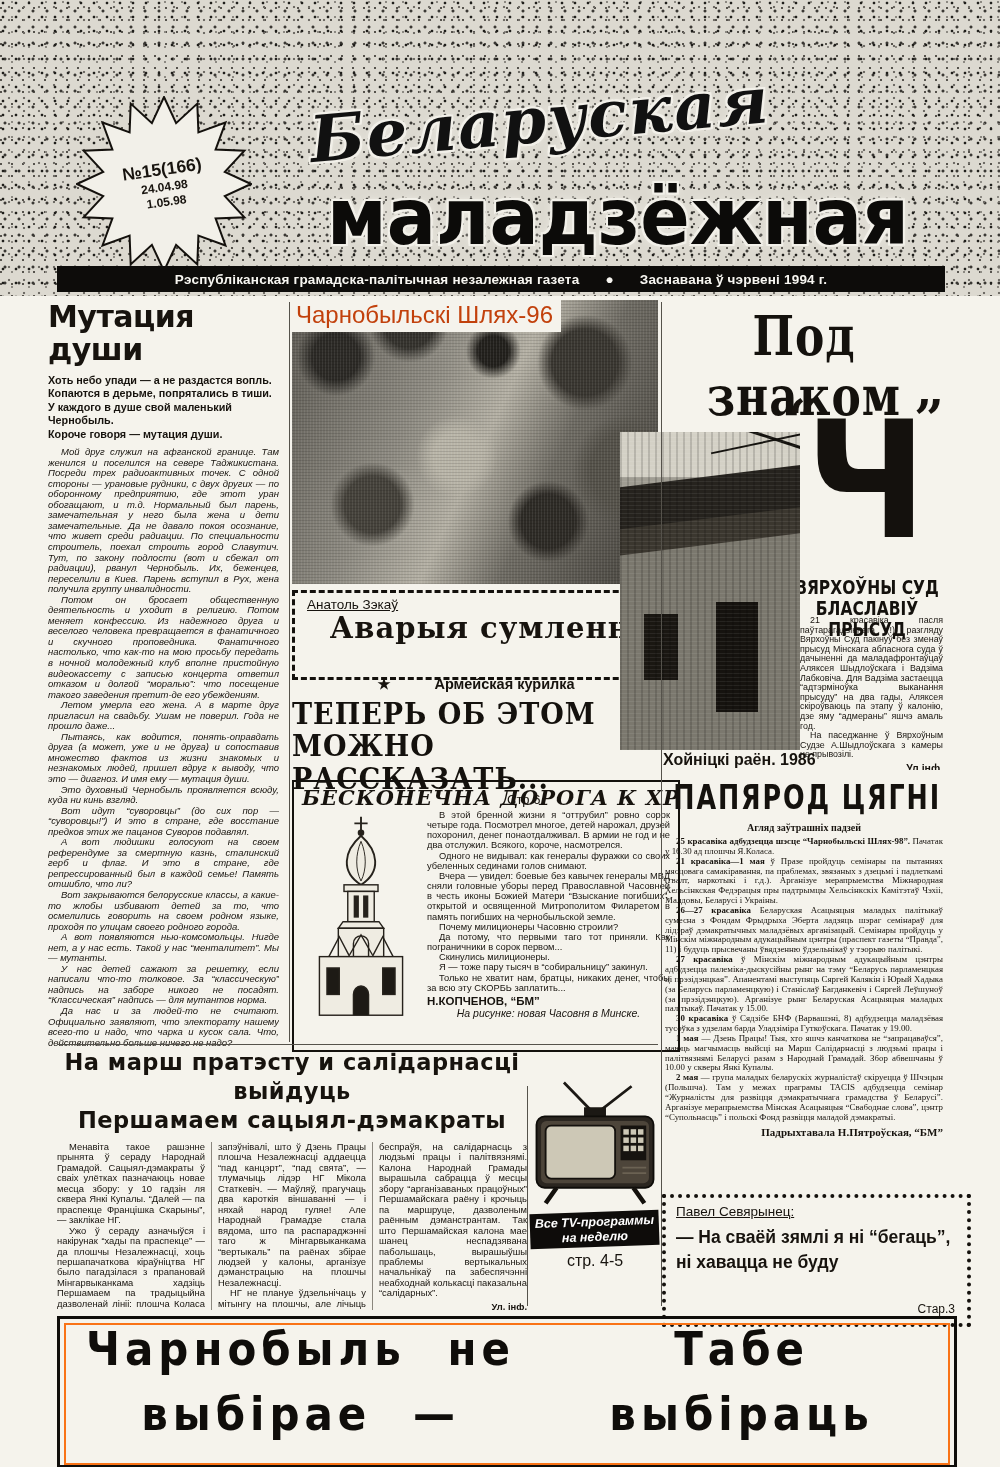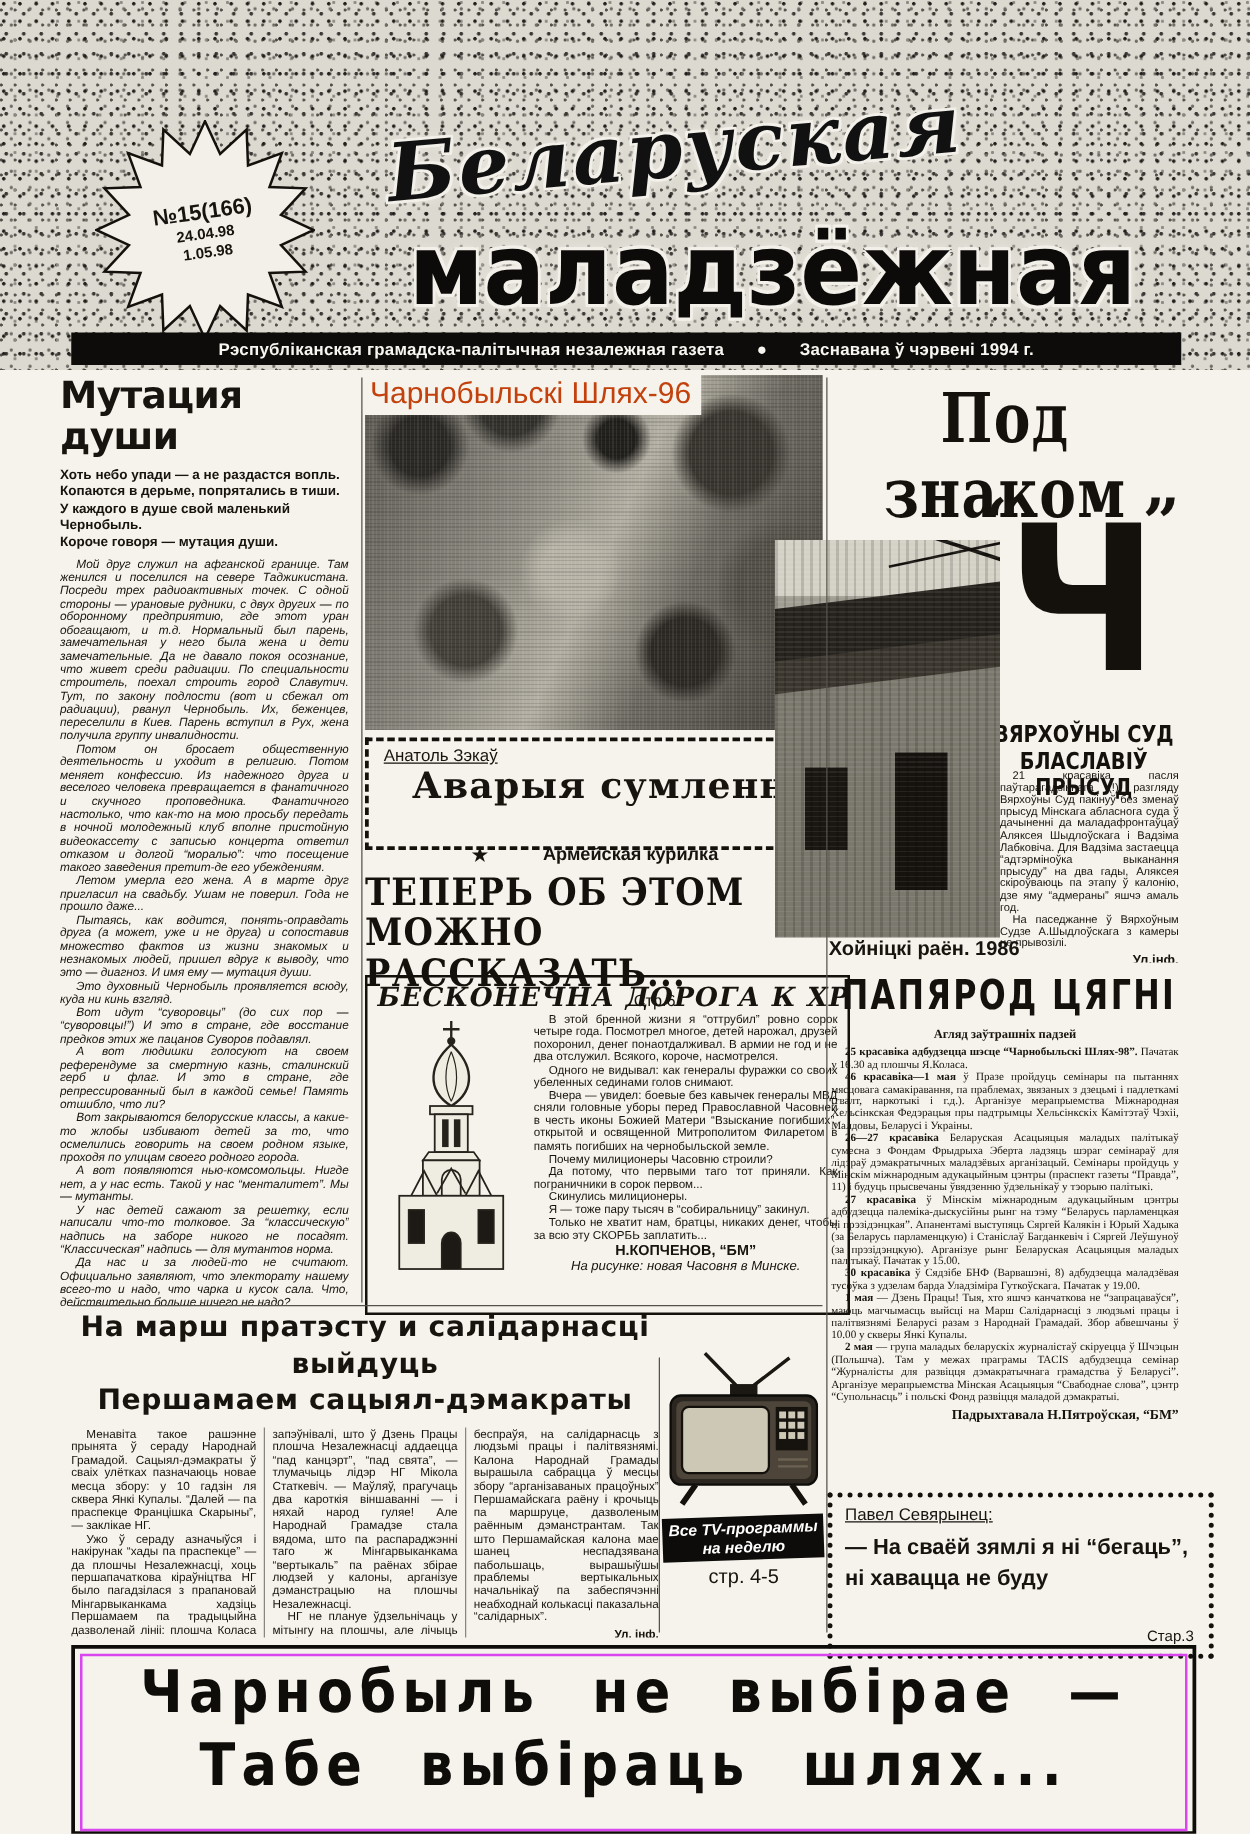--- a/index.html
+++ b/index.html
@@ -78,21 +78,21 @@
     margin-top:5px;color:#14110d}
   .kur-page{font-size:13px;margin:8px 0 0 215px}
 
   
   #church{left:292px;top:780px;width:368px;height:262px;border:2px solid #14110d;
     padding:3px 8px;overflow:hidden}
   .ch-title{font-family:"DejaVu Serif",serif;font-style:italic;font-weight:700;
     font-size:21px;letter-spacing:1px;white-space:nowrap}
   .ch-art{float:left;width:118px;height:206px;margin:3px 7px 0 0}
   #church p{margin:0;font-size:9.3px;line-height:10.15px;text-align:justify;text-indent:12px}
-  .ch-byline{text-align:center;font-weight:700;font-size:11.5px;margin-top:2px}
+  .ch-byline{text-align:left;font-weight:700;font-size:11.5px;margin-top:2px}
   .ch-caption{text-align:center;font-style:italic;font-size:10.5px}
 
   
   #znak-top{left:665px;top:306px;width:278px;text-align:center;
     font-family:"DejaVu Serif",serif;font-weight:700;font-size:44px;line-height:48px;
     letter-spacing:1px;transform:scaleY(1.25);transform-origin:top center;color:#14110d}
   #bigch{left:788px;top:388px;width:156px;height:192px;text-align:center}
   #bigch .q{position:absolute;top:0;font-size:52px;font-weight:700;font-family:"DejaVu Serif",serif}
   #bigch .q.open{left:0}
   #bigch .q.close{right:0}
@@ -151,22 +151,22 @@
 
   
   #tvbox{left:529px;top:1078px;width:132px;height:234px;text-align:center}
   .tv-label{display:inline-block;background:#0e0c0a;color:#fff;font-weight:700;
     font-style:italic;font-size:12.5px;line-height:14.5px;padding:3px 5px;
     transform:rotate(-2deg);margin-top:2px}
   .tv-page{font-size:16px;margin-top:5px}
 
   
   #banner{left:57px;top:1316px;width:886px;height:138px;border:3px solid #0f0d0a;padding:4px}
-  .banner-inner{border:2px solid #d946ef;height:100%;display:flex;flex-direction:column;
-    justify-content:flex-start}
+  .banner-inner{border:2px solid #f97316;height:100%;display:flex;flex-direction:row;
+    justify-content:space-between}
   .b-line{text-align:center;font-family:"DejaVu Sans",sans-serif;font-weight:700;
     font-size:42px;line-height:58px;letter-spacing:5px;word-spacing:22px;
     transform:scaleY(1.12);color:#0f0d0a}
 
   
   .vrule,.hrule{background:#55524b}
 </style>
 </head>
 <body>
 
@@ -301,21 +301,21 @@
   <div class="door"></div>
   <div class="window"></div>
   <div class="wallgrain"></div>
 </div>
 <div id="house-caption" class="abs">Хойніцкі раён. 1986</div>
 
 <div id="events" class="abs">
   <div class="ev-title">ПАПЯРОД ЦЯГНІКА</div>
   <div class="ev-sub">Агляд заўтрашніх падзей</div>
   <p><span class="lead">25 красавіка адбудзецца шэсце “Чарнобыльскі Шлях-98”.</span><span> Пачатак у 16.30 ад плошчы Я.Коласа.</span></p>
-  <p><span class="lead">46 красавіка—1 мая</span><span> ў Празе пройдуць семінары па пытаннях мясцовага самакіравання, па праблемах, звязаных з дзецьмі і падлеткамі (гвалт, наркотыкі і г.д.). Арганізуе мерапрыемства Міжнародная Хельсінкская Федэрацыя пры падтрымцы Хельсінкскіх Камітэтаў Чэхіі, Малдовы, Беларусі і Украіны.</span></p>
+  <p><span class="lead">21 красавіка—1 мая</span><span> ў Празе пройдуць семінары па пытаннях мясцовага самакіравання, па праблемах, звязаных з дзецьмі і падлеткамі (гвалт, наркотыкі і г.д.). Арганізуе мерапрыемства Міжнародная Хельсінкская Федэрацыя пры падтрымцы Хельсінкскіх Камітэтаў Чэхіі, Малдовы, Беларусі і Украіны.</span></p>
   <p><span class="lead">26—27 красавіка</span><span> Беларуская Асацыяцыя маладых палітыкаў сумесна з Фондам Фрыдрыха Эберта ладзяць шэраг семінараў для лідэраў дэмакратычных маладзёвых арганізацый. Семінары пройдуць у Мінскім міжнародным адукацыйным цэнтры (праспект газеты “Правда”, 11) і будуць прысвечаны ўвядзенню ўдзельнікаў у тэорыю палітыкі.</span></p>
   <p><span class="lead">27 красавіка</span><span> ў Мінскім міжнародным адукацыйным цэнтры адбудзецца палеміка-дыскусійны рынг на тэму “Беларусь парламенцкая ці прэзідэнцкая”. Апанентамі выступяць Сяргей Калякін і Юрый Хадыка (за Беларусь парламенцкую) і Станіслаў Багданкевіч і Сяргей Леўшуноў (за прэзідэнцкую). Арганізуе рынг Беларуская Асацыяцыя маладых палітыкаў. Пачатак у 15.00.</span></p>
   <p><span class="lead">30 красавіка</span><span> ў Сядзібе БНФ (Варвашэні, 8) адбудзецца маладзёвая тусоўка з удзелам барда Уладзіміра Гуткоўскага. Пачатак у 19.00.</span></p>
   <p><span class="lead">1 мая</span><span> — Дзень Працы! Тыя, хто яшчэ канчаткова не “запрацаваўся”, маюць магчымасць выйсці на Марш Салідарнасці з людзьмі працы і палітвязнямі Беларусі разам з Народнай Грамадай. Збор абвешчаны ў 10.00 у скверы Янкі Купалы.</span></p>
   <p><span class="lead">2 мая</span><span> — група маладых беларускіх журналістаў скіруецца ў Шчэцын (Польшча). Там у межах праграмы TACIS адбудзецца семінар “Журналісты для развіцця дэмакратычнага грамадства ў Беларусі”. Арганізуе мерапрыемства Мінская Асацыяцыя “Свабоднае слова”, цэнтр “Супольнасць” і польскі Фонд развіцця маладой дэмакратыі.</span></p>
   <div class="ev-byline">Падрыхтавала Н.Пятроўская, “БМ”</div>
 </div>
 
 <div id="quotebox" class="abs">
   <div class="qb-name">Павел Севярынец:</div>

